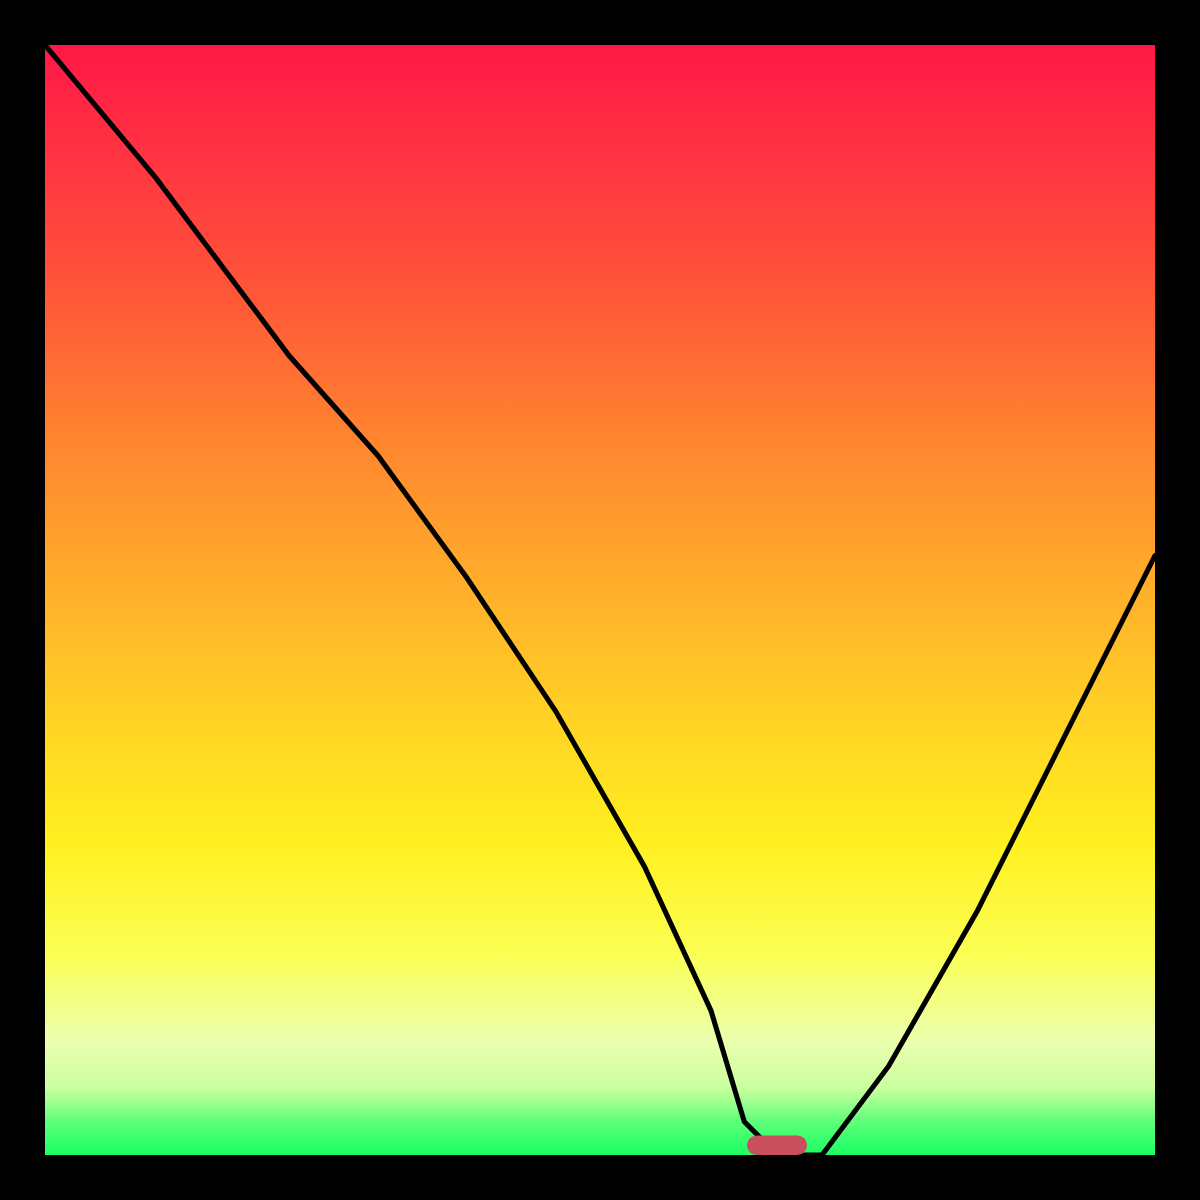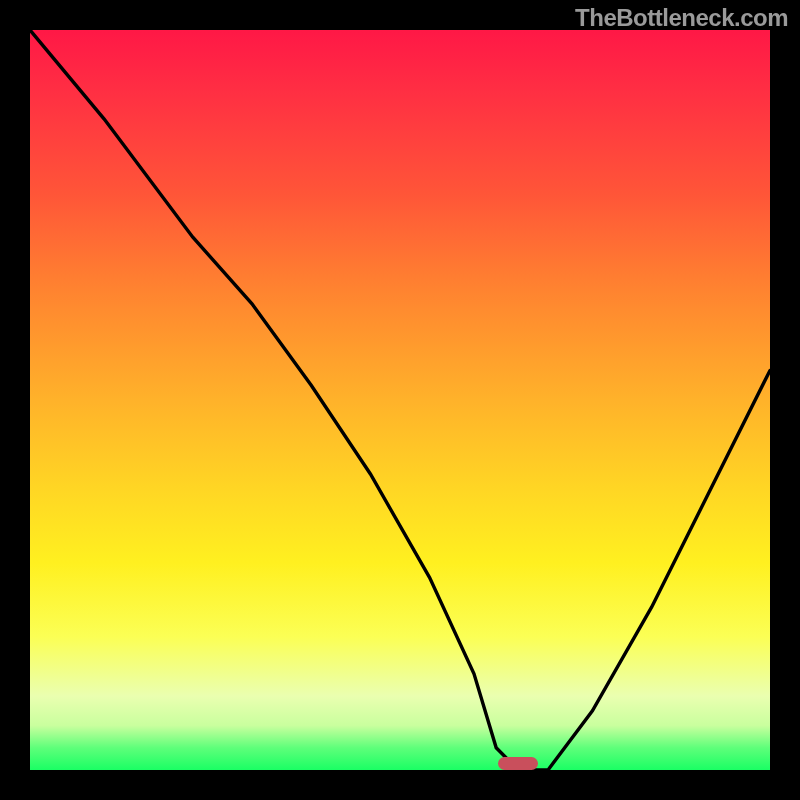--- a/index.html
+++ b/index.html
@@ -23,21 +23,20 @@
       #1aff64 100%);}
   .mound{position:absolute;bottom:0;left:470px;width:40px;height:13px;border-radius:7px;
     background:#c94f5c;}
   svg.curve{position:absolute;left:0;top:0;width:740px;height:740px;}
 </style>
 </head>
 <body>
 
 <div class="frame">
 
-  <div class="watermark">TheBottleneck.com</div>
 
   <div class="plot">
     <div class="gradient"></div>
 
     <svg class="curve" viewBox="0 0 740 740" preserveAspectRatio="none">
       <path fill="none" stroke="#000" stroke-width="3.4" stroke-linecap="round" d="M0.0 0.0 L74.0 88.8 L162.8 207.2 L222.0 273.8 L281.2 355.2 L340.4 444.0 L399.6 547.6 L444.0 643.8 L466.2 717.8 L488.4 740.0 L518.0 740.0 L562.4 680.8 L621.6 577.2 L680.8 458.8 L740.0 340.4"></path>
     </svg>
 
     <div class="mound" title="optimal-marker" style="left: 468.4px;"></div>
   </div>

